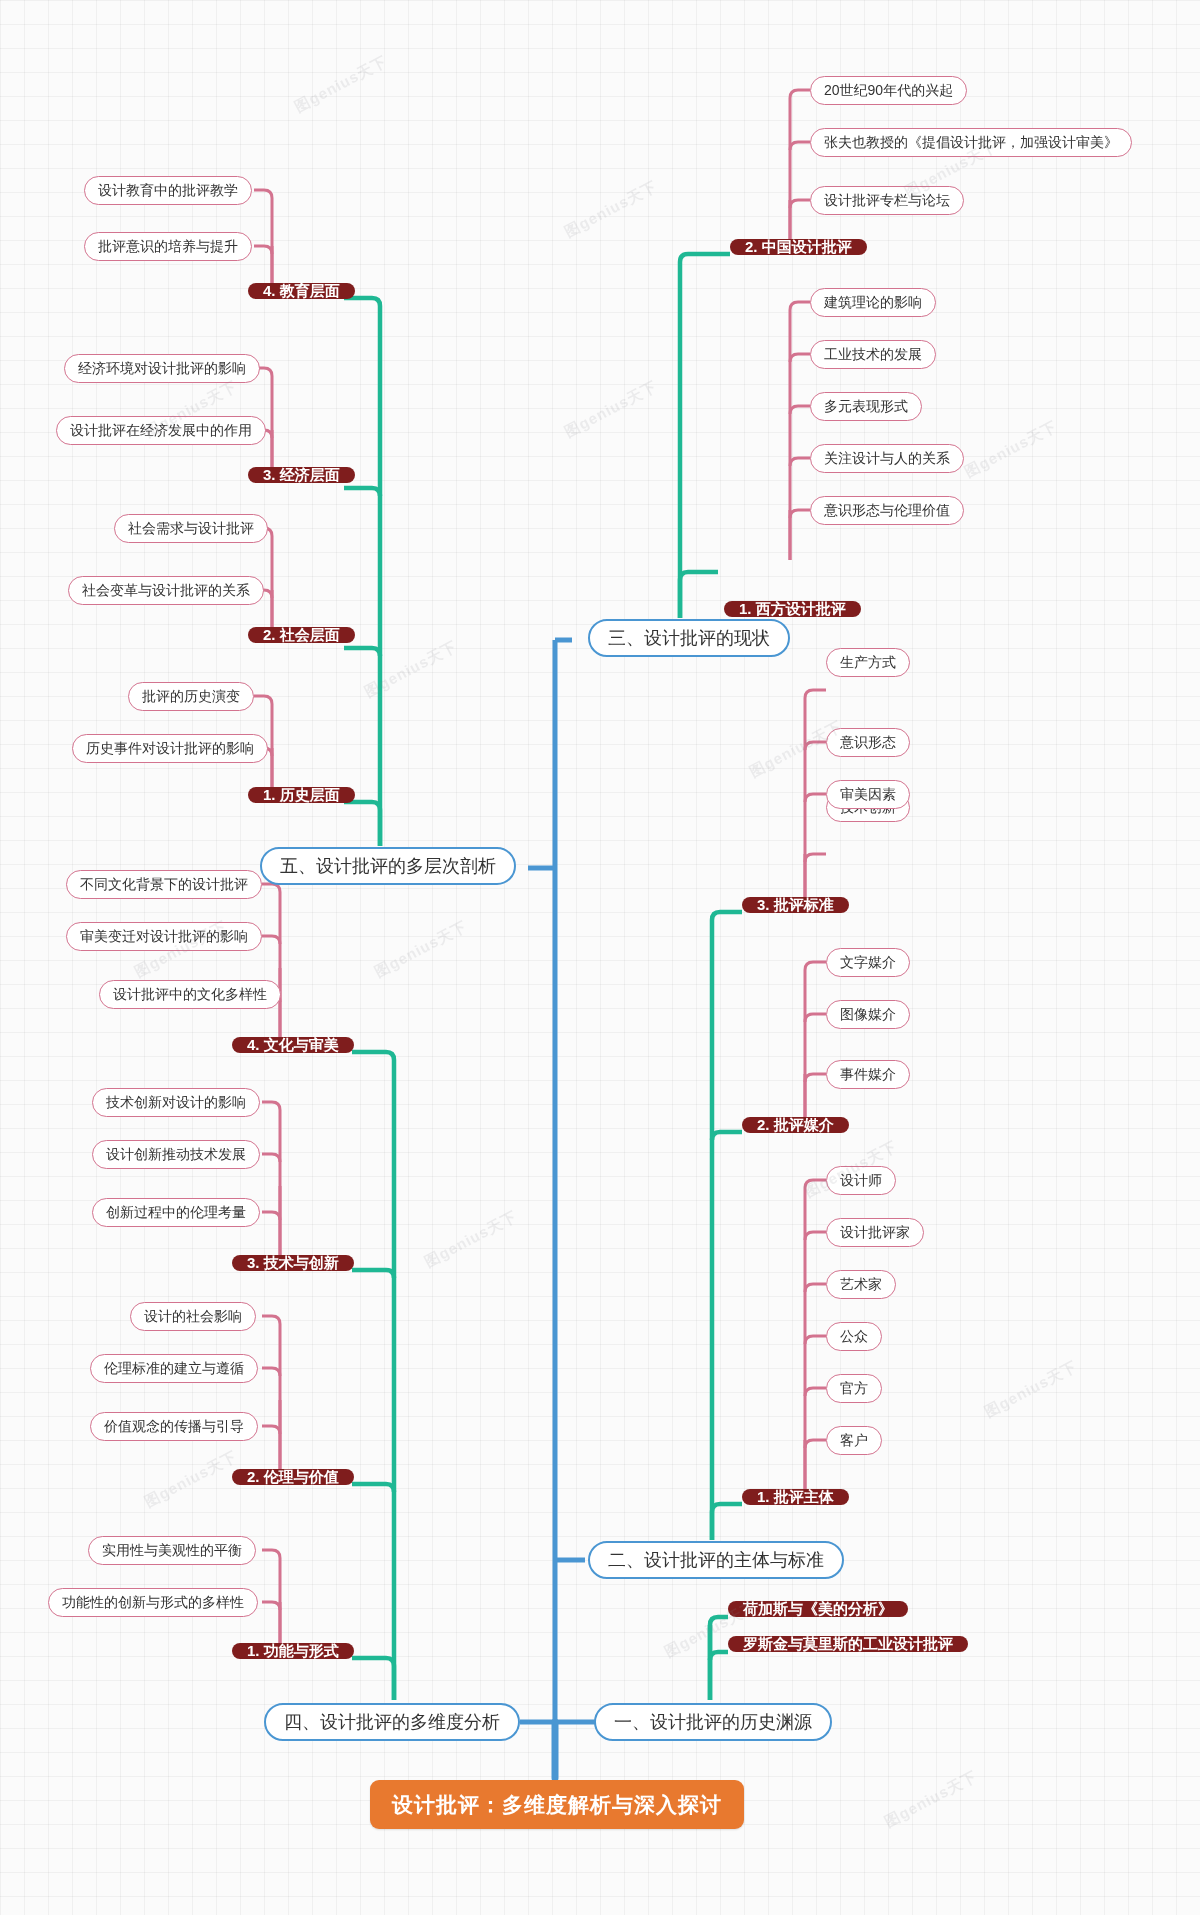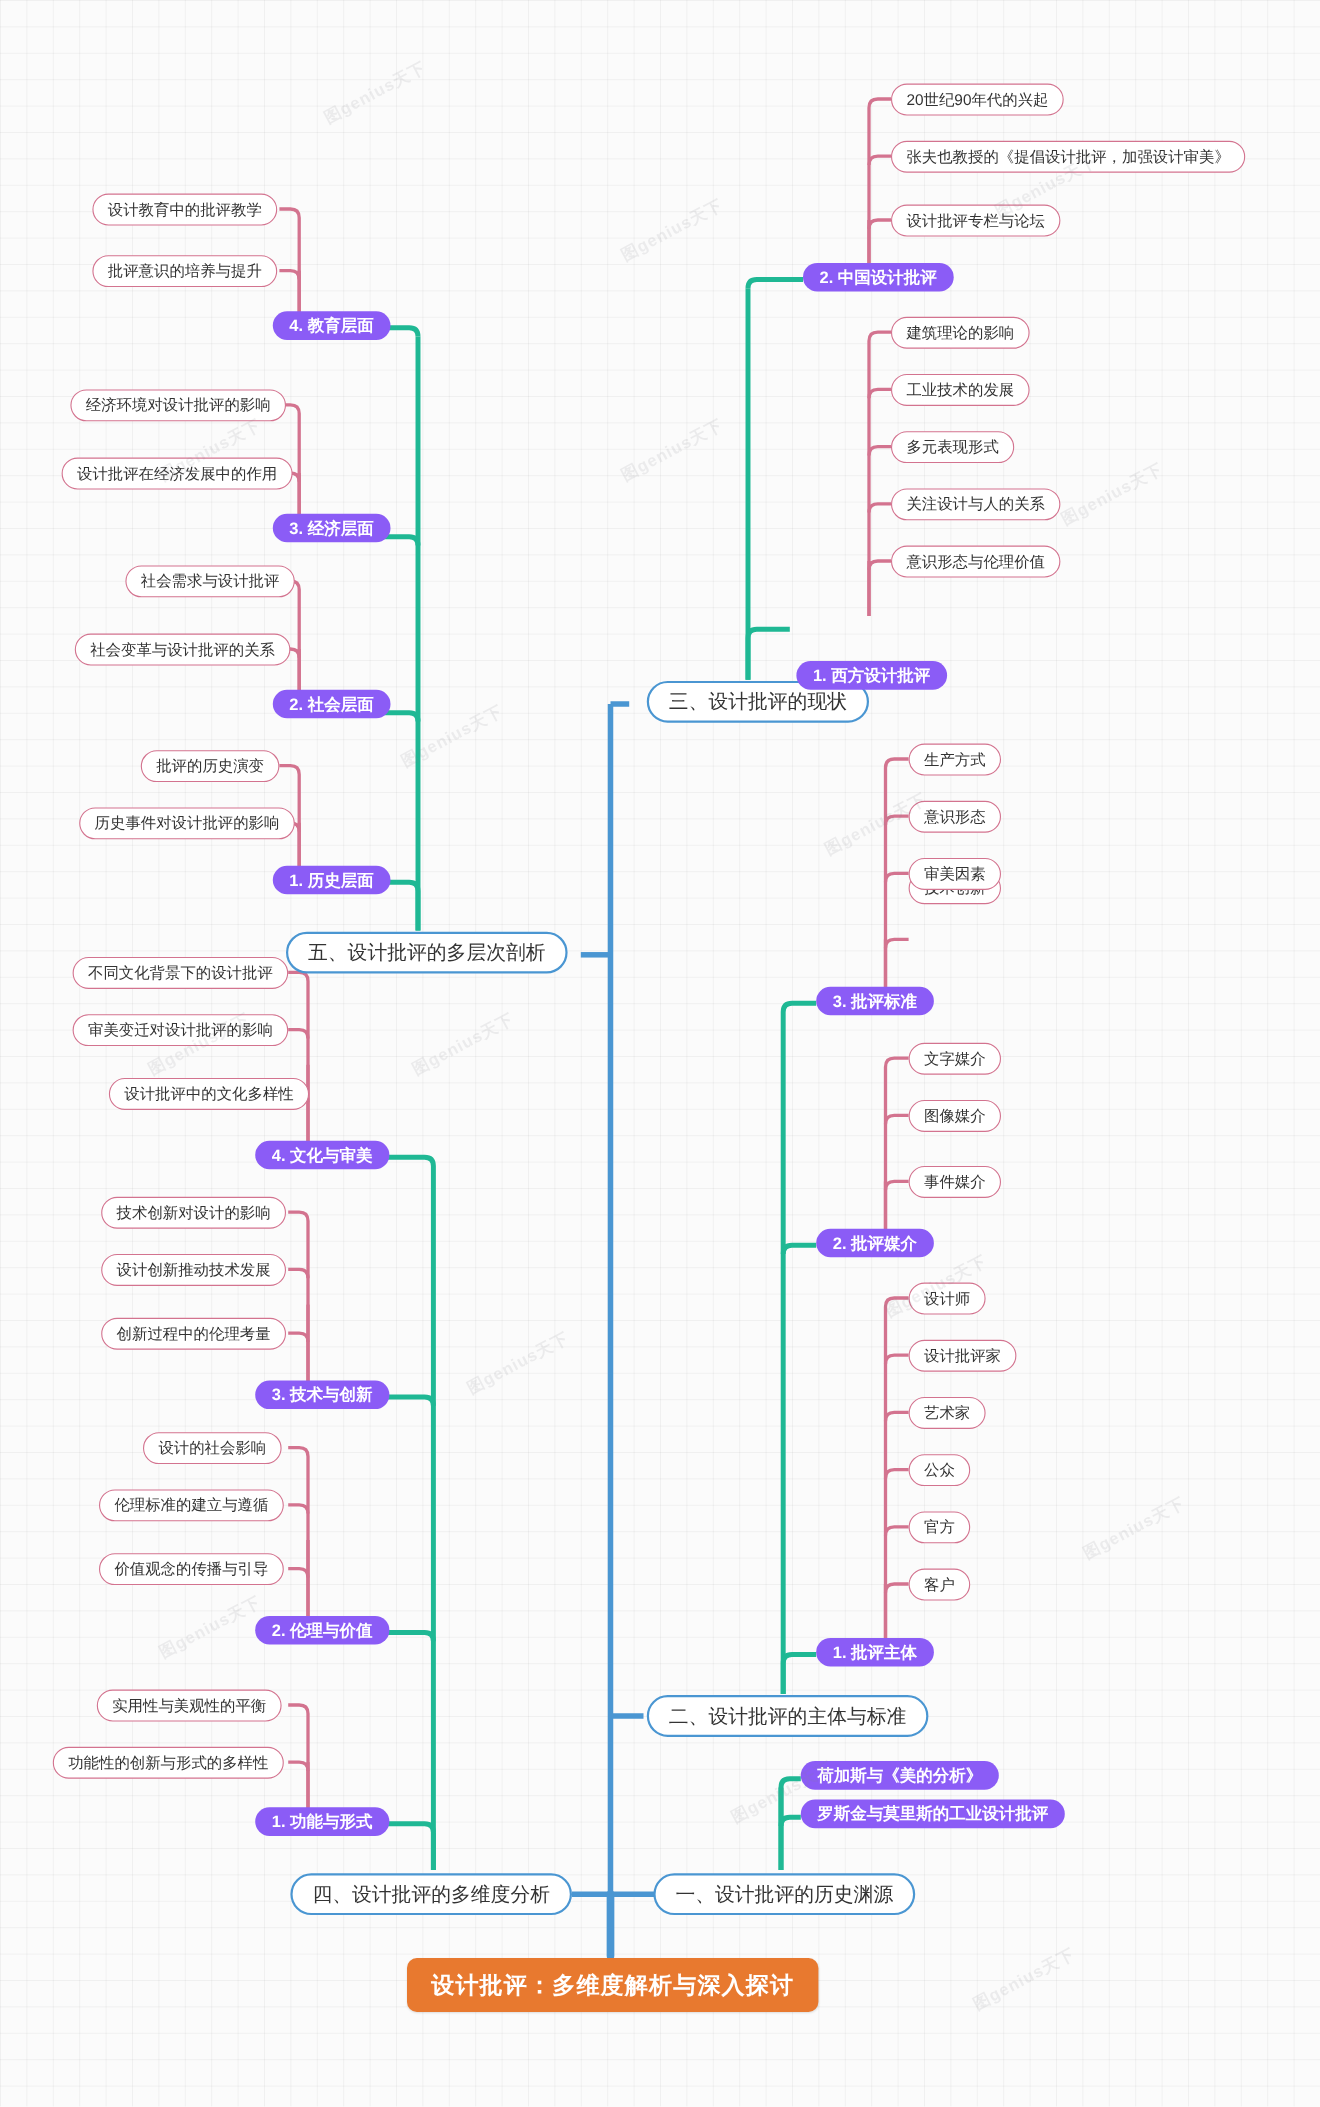--- a/index.html
+++ b/index.html
@@ -25,22 +25,22 @@
     font-size:21px;font-weight:bold;letter-spacing:1px;
     padding:0 22px;height:49px;box-shadow:0 1px 2px rgba(0,0,0,.12);
   }
   
   .n1{
     background:#ffffff;border:2px solid #4a96d2;border-radius:22px;
     color:#333333;font-size:18px;padding:0 18px;height:38px;
   }
   
   .n2{
-    background:#8b5cf6;color:#ffffff;border-radius:18px;
-    font-size:15px;font-weight:bold;padding:0 15px;height:26px;
+    background:#7f1d1d;color:#ffffff;border-radius:18px;
+    font-size:15px;font-weight:bold;padding:0 15px;height:16px;
   }
   
   .n3{
     background:#ffffff;border:1.6px solid #d3738f;border-radius:16px;
     color:#333333;font-size:14px;padding:10px 13px;height:29px;
   }
   .wm{position:absolute;color:rgba(130,130,140,0.13);font-size:15px;
       font-weight:bold;transform:rotate(-28deg);pointer-events:none;
       letter-spacing:1px;user-select:none;}
 </style>
@@ -199,21 +199,21 @@
 
   <div class="node n2" style="left:742px;top:1117px;">2. 批评媒介</div>
   <div class="node n3" style="left:826px;top:1060px;">事件媒介</div>
   <div class="node n3" style="left:826px;top:1000px;">图像媒介</div>
   <div class="node n3" style="left:826px;top:948px;">文字媒介</div>
 
   <div class="node n2" style="left:742px;top:897px;">3. 批评标准</div>
   <div class="node n3" style="left:826px;top:793px;text-align:right;">技术创新</div>
   <div class="node n3" style="left:826px;top:780px;">审美因素</div>
   <div class="node n3" style="left:826px;top:728px;">意识形态</div>
-  <div class="node n3" style="left:826px;top:676px;">生产方式</div>
+  <div class="node n3" style="left:826px;top:648px;">生产方式</div>
 
   <div class="node n1" style="left:588px;top:619px;">三、设计批评的现状</div>
 
   <div class="node n2" style="left:724px;top:557px;margin-top:44px;">1. 西方设计批评</div>
   <div class="node n3" style="left:810px;top:496px;">意识形态与伦理价值</div>
   <div class="node n3" style="left:810px;top:444px;">关注设计与人的关系</div>
   <div class="node n3" style="left:810px;top:392px;">多元表现形式</div>
   <div class="node n3" style="left:810px;top:340px;">工业技术的发展</div>
   <div class="node n3" style="left:810px;top:288px;">建筑理论的影响</div>
 

